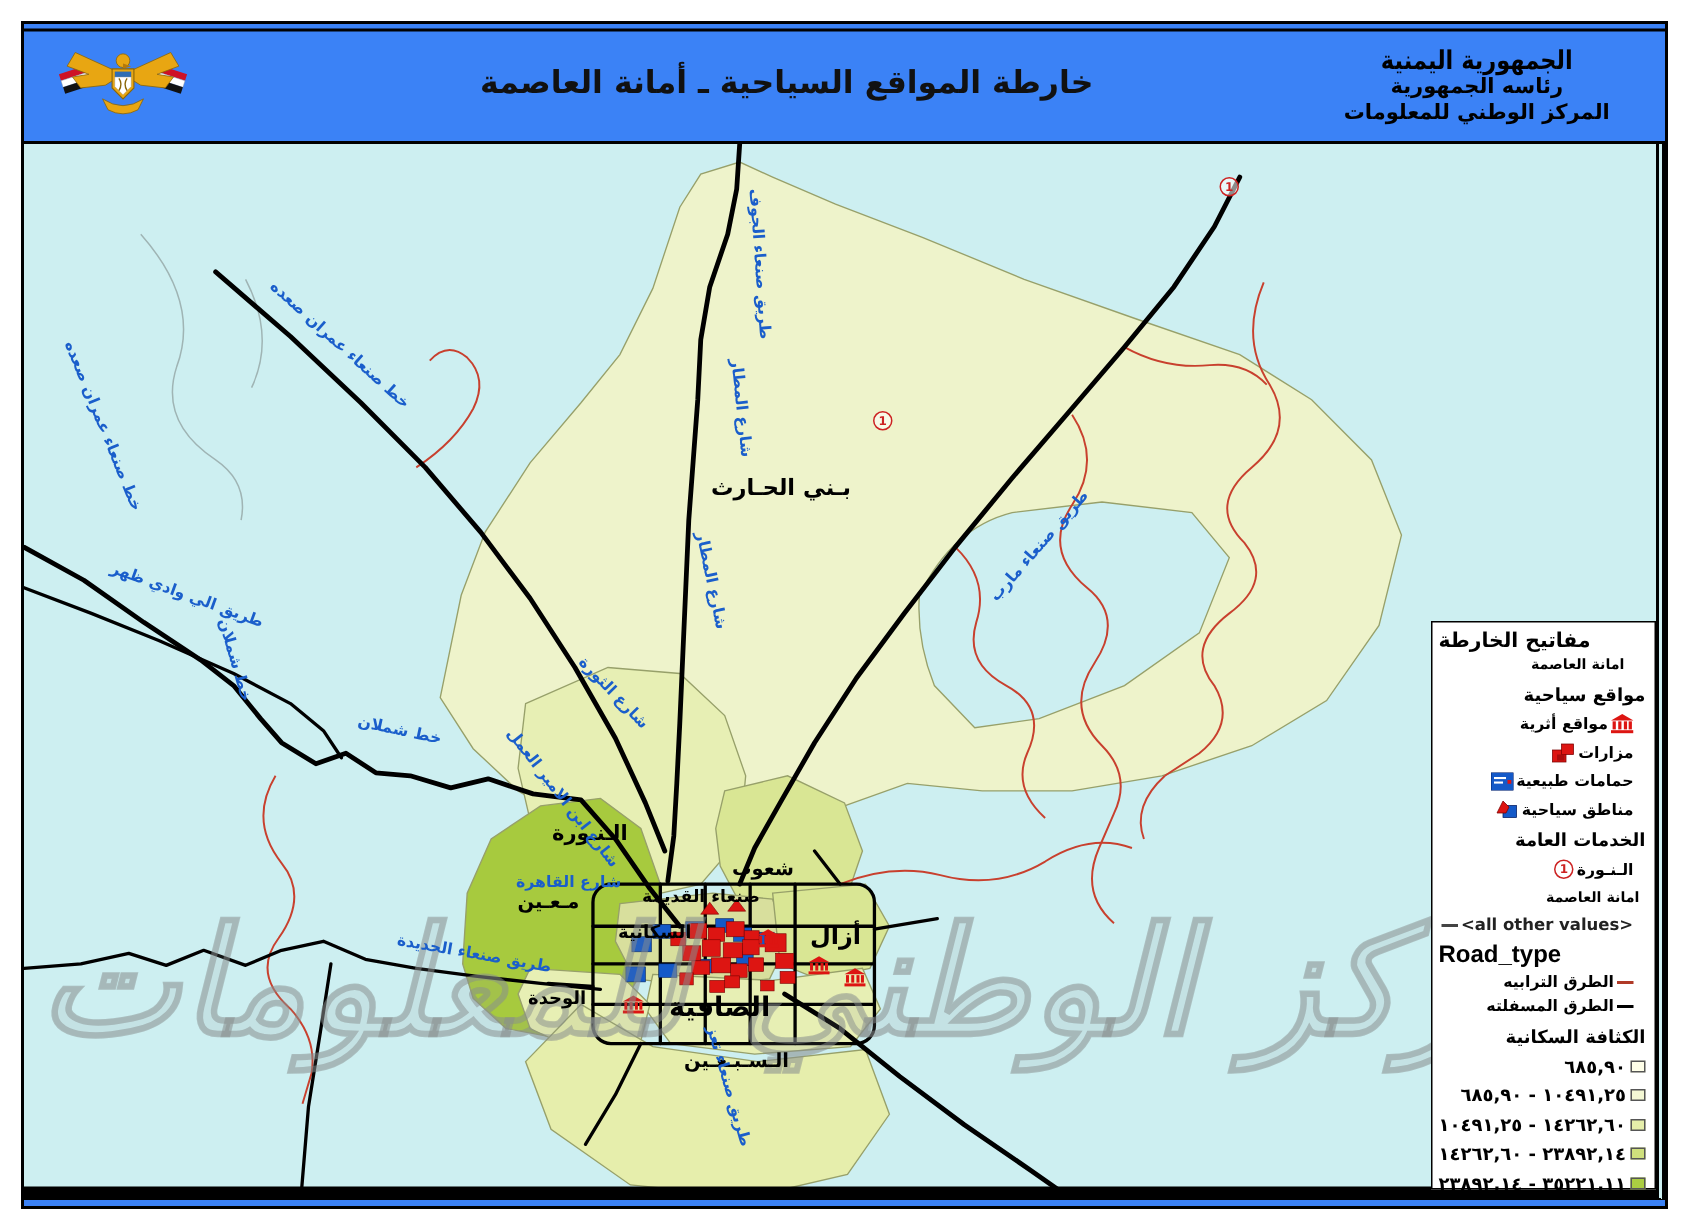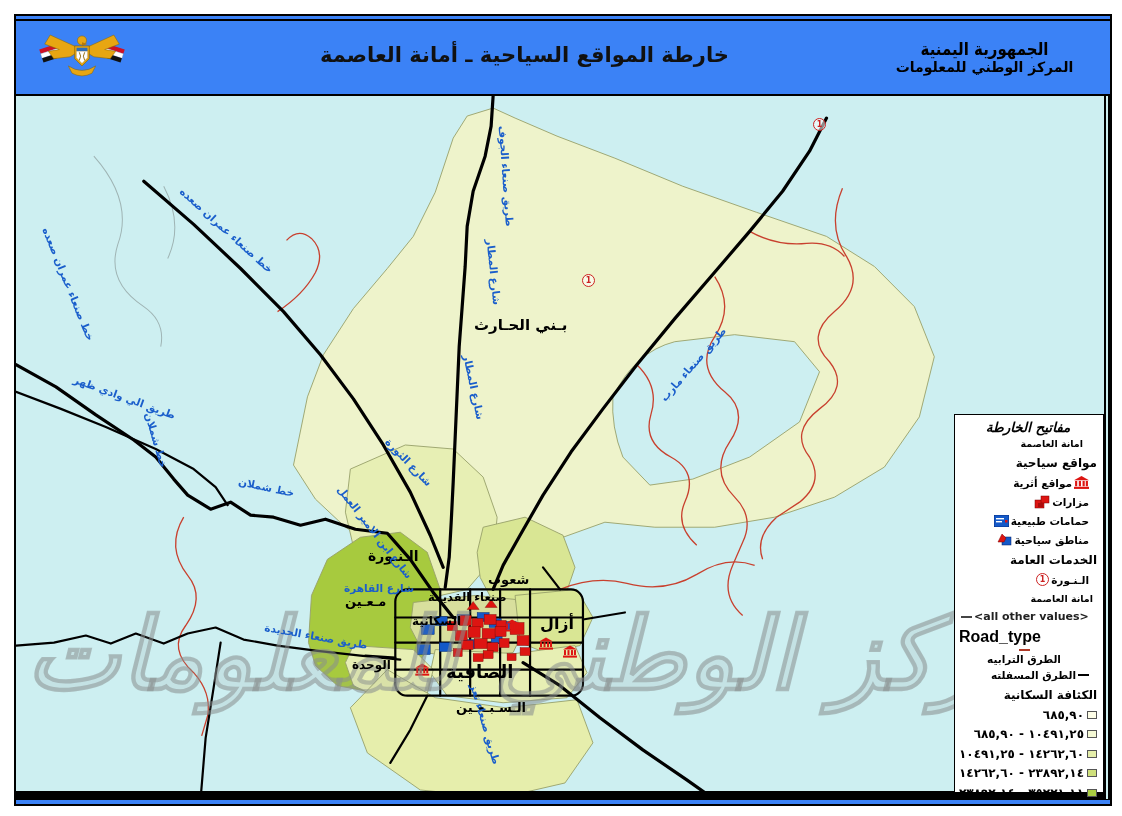--- a/index.html
+++ b/index.html
@@ -30,21 +30,21 @@
   .wd{stroke:#9fb4b4;fill:none;stroke-width:1}
   .sr{fill:var(--c-site-red,#dd1512);stroke:#7a0000;stroke-width:.4}
   .sb{fill:var(--c-site-blue,#1459c8);stroke:#002060;stroke-width:.4}
   .bank{fill:var(--c-site-red,#dd1512)}
   .dlab{position:absolute;font-weight:bold;color:#000;white-space:nowrap;}
   .rlab{position:absolute;font-weight:bold;color:var(--c-label-road,#1a5ecb);font-size:10.5px;white-space:nowrap;}
   .tel{position:absolute;width:11px;height:11px;border:1.5px solid #c22;border-radius:50%;color:#c22;font-size:8px;line-height:11px;text-align:center;font-weight:bold;background:rgba(255,255,255,.55);}
   .wm{position:absolute;left:10px;top:500px;width:750px;font-size:100px;font-weight:bold;font-style:italic;white-space:nowrap;letter-spacing:2px;color:rgba(140,150,150,.14);-webkit-text-stroke:1.2px rgba(135,142,142,.5);pointer-events:none;}
   
   .legend{position:absolute;right:0;top:318px;width:150px;height:379px;background:#fff;border:1px solid #000;box-sizing:border-box;padding:4px 6px 4px 4px;direction:rtl;z-index:30;}
-  .lg-title{font-size:13.5px;font-weight:bold;text-align:center;font-style:italic;}
+  .lg-title{font-size:13.5px;font-weight:bold;text-align:left;}
   .lg-sub{font-size:9.5px;font-weight:bold;text-align:right;padding-right:14px;margin-top:3px;}
   .lg-sec{font-size:12px;font-weight:bold;text-align:right;margin-top:7px;}
   .lg-row{display:flex;direction:rtl;justify-content:flex-start;align-items:center;gap:2px;font-size:10.5px;font-weight:bold;margin-top:6px;padding-right:8px;}
   .lg-row .ic{display:inline-flex;flex:none;}
   .ltr-left{direction:ltr;justify-content:flex-start;padding-right:0;padding-left:2px;font-size:11px;color:#222;}
   .rt{font-size:16px;font-weight:bold;direction:ltr;text-align:left;margin-top:5px;font-family:"Liberation Sans","DejaVu Sans",sans-serif;}
   .dash{width:11px;height:2px;background:#000;flex:none;}
   .lg-drow{display:flex;direction:ltr;justify-content:flex-end;align-items:center;gap:3px;font-size:12px;font-weight:bold;margin-top:5.5px;}
   .sw{width:10px;height:8px;border:1px solid #555;flex:none;box-sizing:border-box;}
 </style>
@@ -73,20 +73,21 @@
         <path d="M47,22 h16 v14 l-8,8 -8,-8 z" fill="#e8a612" stroke="#8a6508" stroke-width=".8"></path>
         <rect x="49" y="24" width="12" height="4" fill="#2e6db5"></rect>
         <path d="M49,28 h12 v7 l-6,6 -6,-6 z" fill="#fff" stroke="#999" stroke-width=".3"></path>
         <path d="M52,29 q3,4 0,9 M58,29 q-3,4 0,9" stroke="#8a6508" fill="none" stroke-width="1"></path>
         <path d="M40,44 q15,10 30,0 l-4,8 q-11,6 -22,0 z" fill="#e8a612" stroke="#8a6508" stroke-width=".6"></path>
       </svg>
     </div>
     <div class="title">خارطة المواقع السياحية ـ أمانة العاصمة</div>
     <div class="org">
       <div class="calli">الجمهورية اليمنية</div>
+      <div class="l">رئاسه الجمهورية</div>
       <div class="l">المركز الوطني للمعلومات</div>
     </div>
   </div>
 
   <div class="map">
 
     <svg class="mapsvg" viewBox="0 0 1090 700" preserveAspectRatio="none">
       <defs>
         <g id="bank" class="bank">
           <path d="M0,4 L7,0 L14,4 Z"></path>
@@ -268,21 +269,21 @@
         <span>الـنـورة</span>
         <span class="tel" style="position:static;">1</span>
       </div>
 
       <div class="lg-sub" style="padding-right:4px;margin-top:7px;">امانة العاصمة</div>
       <div class="lg-row ltr-left">
         <span class="dash" style="background-color: rgb(68, 68, 68);"></span>
         <span>&lt;all other values&gt;</span>
       </div>
       <div class="rt">Road_type</div>
-      <div class="lg-row" style="margin-top:3px;flex-direction:column;">
+      <div class="lg-row" style="margin-top:3px;">
         <span class="dash" style="background-color: rgb(176, 58, 40);"></span>
         <span>الطرق الترابيه</span>
       </div>
       <div class="lg-row" style="margin-top:4px;">
         <span class="dash" style="background-color: rgb(0, 0, 0);"></span>
         <span>الطرق المسفلته</span>
       </div>
 
       <div class="lg-sec">الكثافة السكانية</div>
       <div class="lg-drow">

